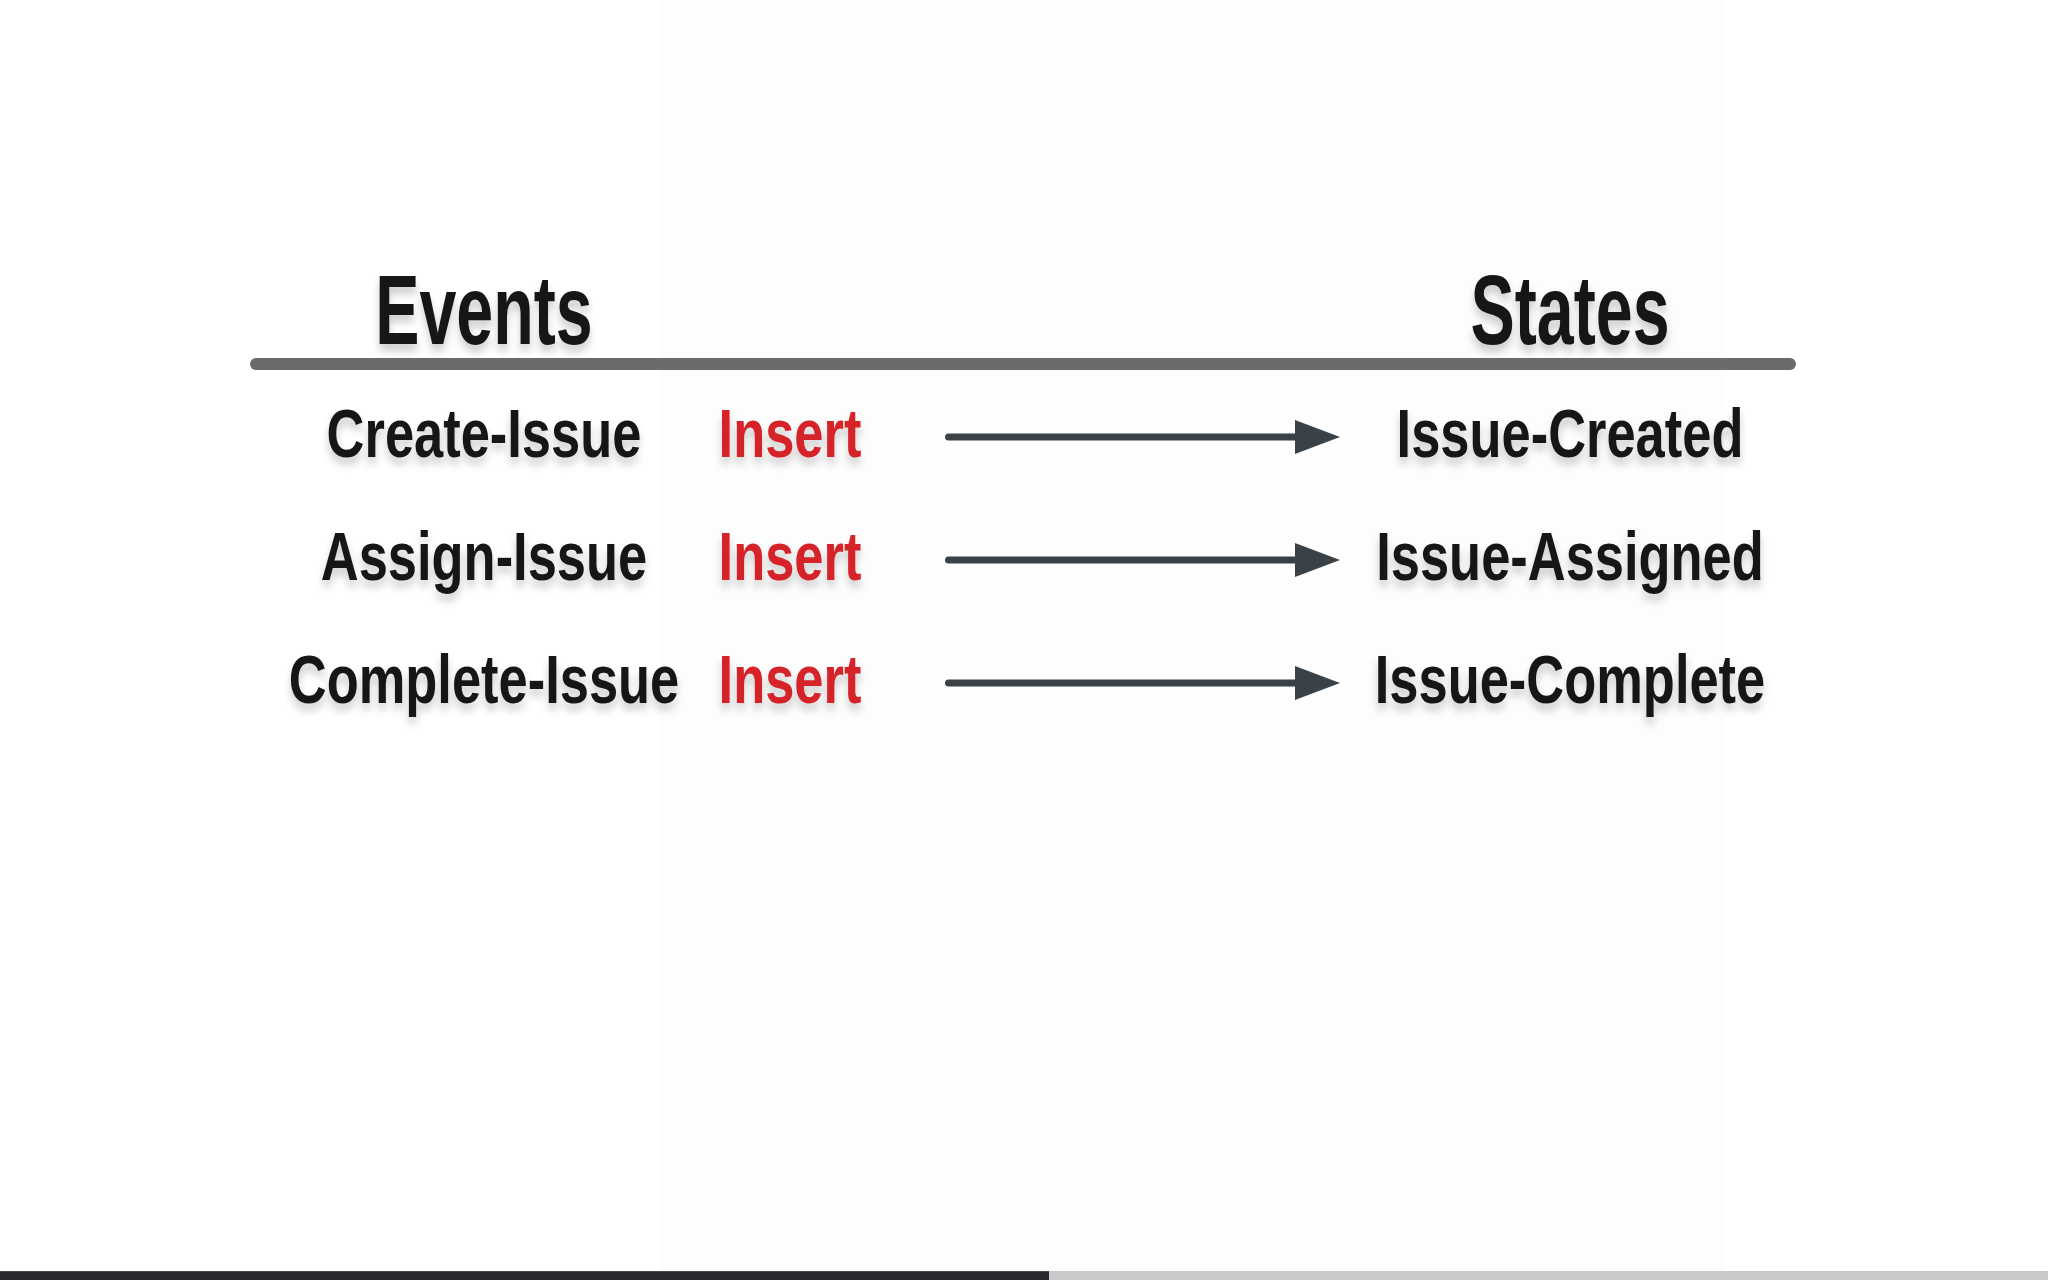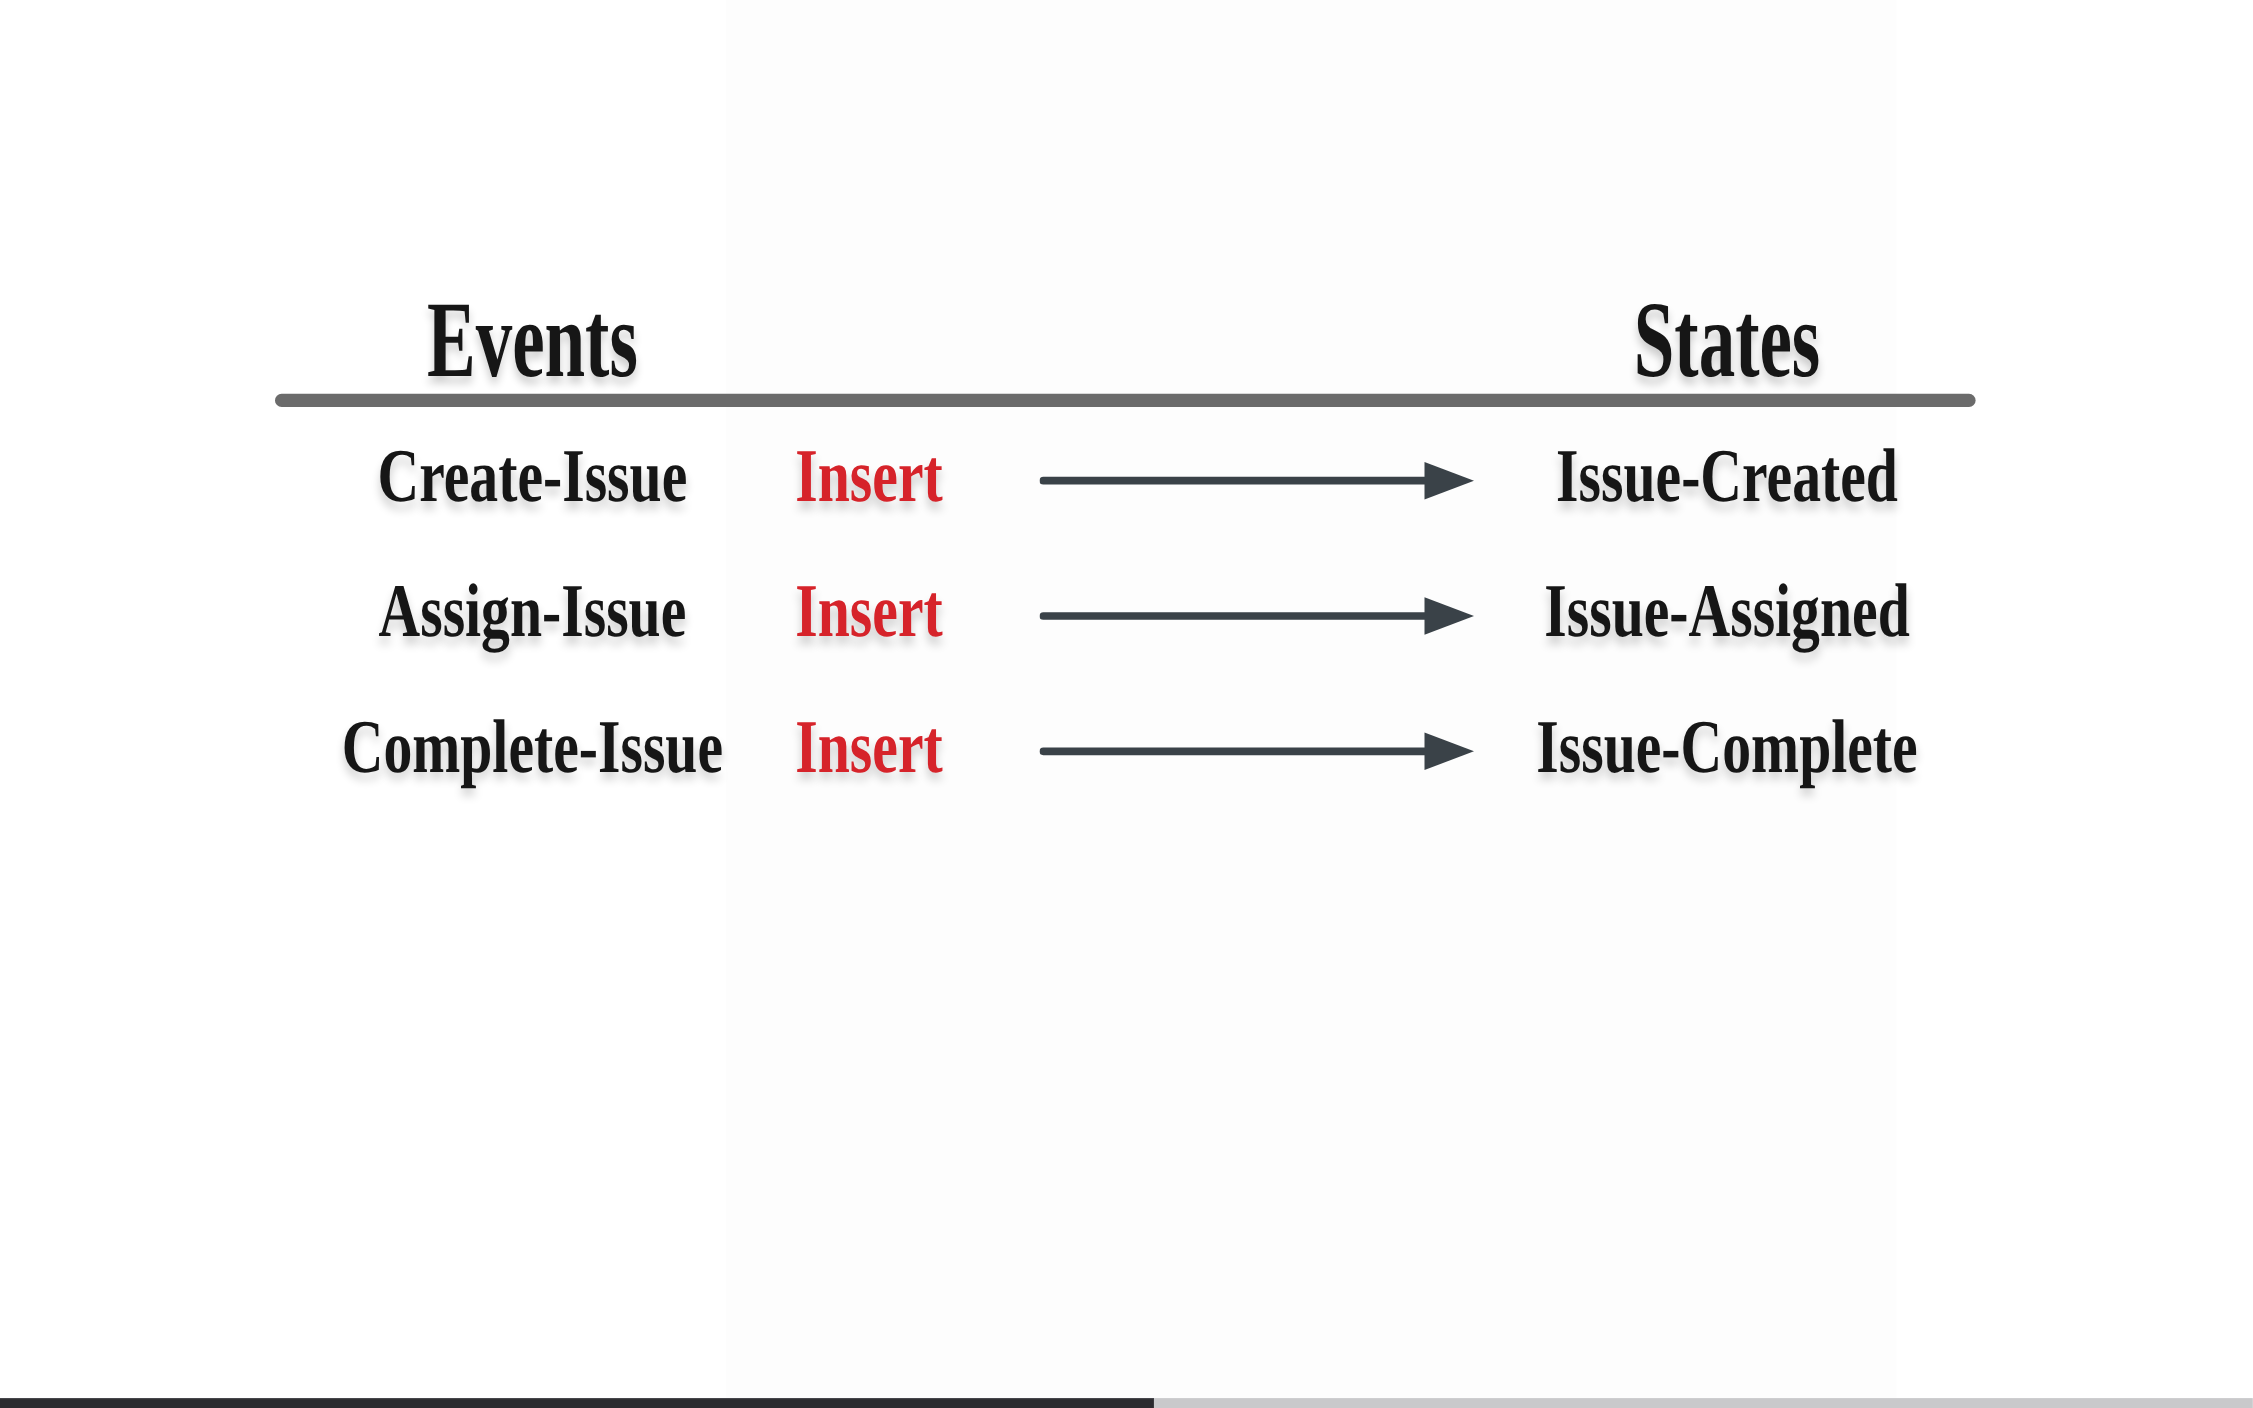--- a/index.html
+++ b/index.html
@@ -7,21 +7,20 @@
     width: 2048px; height: 1280px;
     font-family: "Liberation Sans", sans-serif;
     background: #ffffff;
     overflow: hidden;
   }
   .frame {
     position: relative;
     width: 1724px; height: 1280px;
     
     background: linear-gradient(90deg, #ffffff 0 38.3%, #fdfdfd 38.3% 100%);
-    font-family: Liberation Serif, serif;
   }
   .txt {
     position: absolute;
     white-space: nowrap;
     font-weight: bold;
     color: #161616;
     line-height: 1;
     text-shadow: 0 7px 10px rgba(0,0,0,0.20);
   }
   .col-header {

